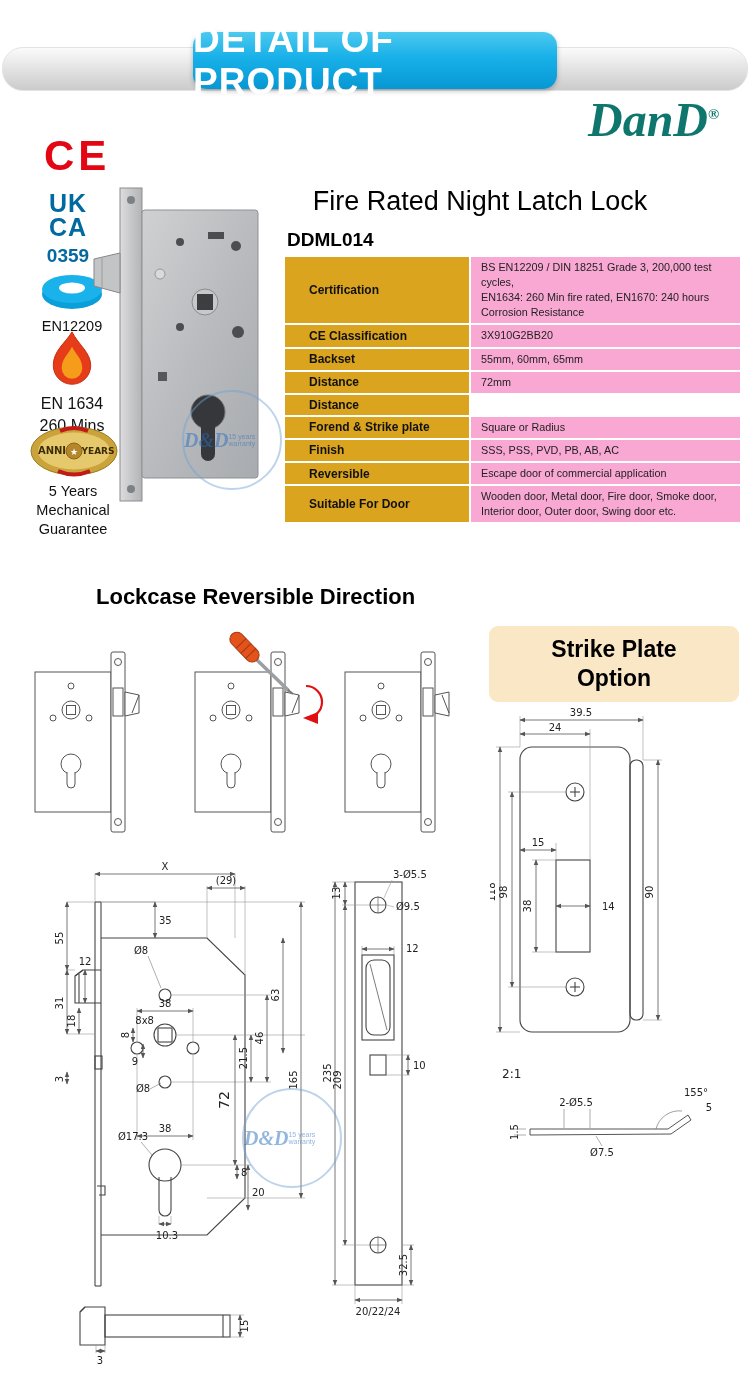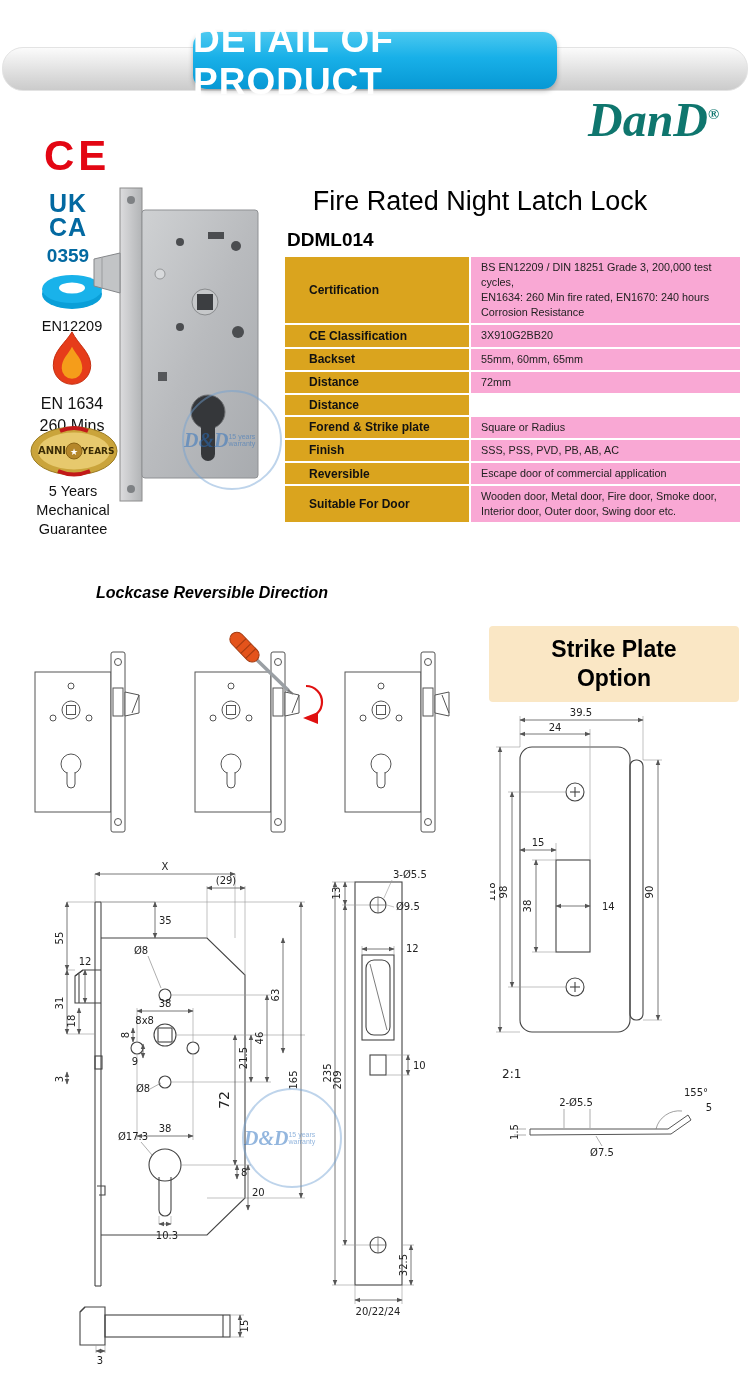--- a/index.html
+++ b/index.html
@@ -36,22 +36,22 @@
   #title{left:250px;top:186px;width:460px;text-align:center;font-size:27px;font-weight:normal;color:#000;}
   #model{left:287px;top:229px;font-size:19px;font-weight:bold;color:#000;}
   #spec-table{left:285px;top:257px;width:455px;display:flex;flex-direction:column;gap:2px;}
   .spec-row{display:flex;gap:2px;}
   .spec-label{width:136px;background:#daa41e;font-weight:bold;font-size:12px;
     display:flex;align-items:center;padding:3px 24px;color:#111;}
   .spec-value{flex:1;background:#f9a8d4;font-size:10.8px;display:flex;align-items:center;
     padding:3px 10px;white-space:pre-line;line-height:1.4;color:#222;}
 
   
-  #reversible-title{left:96px;top:584px;font-size:16px;font-weight:bold;color:#000;font-style:italic;}
-  #strike-header{left:489px;top:626px;width:250px;height:76px;background:#fae7c5;border-radius:4px;
+  #reversible-title{left:96px;top:584px;font-size:22px;font-weight:bold;color:#000;}
+  #strike-header{left:489px;top:626px;width:250px;height:76px;background:#fae7c5;border-radius:9px;
     display:flex;align-items:center;justify-content:center;text-align:center;
     font-size:23px;font-weight:bold;line-height:1.25;white-space:pre-line;color:#000;}
 
   
   .watermark{width:96px;height:96px;border:2px solid rgba(110,160,210,.45);border-radius:50%;
     display:flex;flex-direction:row;align-items:center;justify-content:center;
     color:rgba(40,110,190,.5);pointer-events:none;}
   .watermark .wm-text{font-size:20px;font-weight:bold;font-style:italic;
     font-family:"Liberation Serif",serif;}
   .watermark .wm-sub{font-size:7px;}

